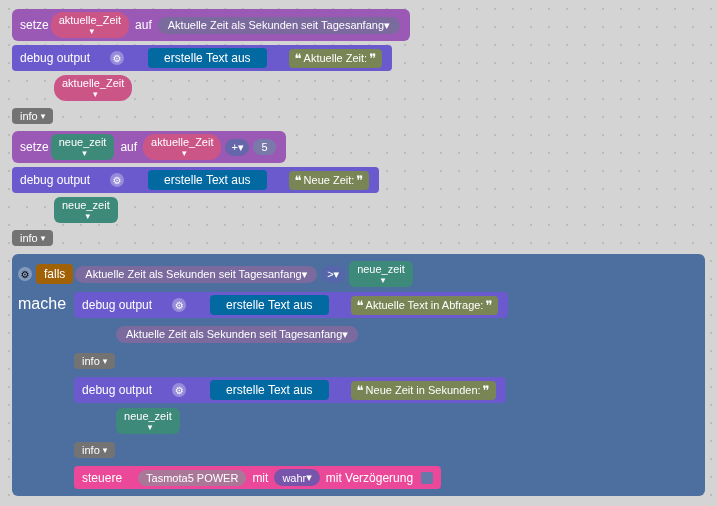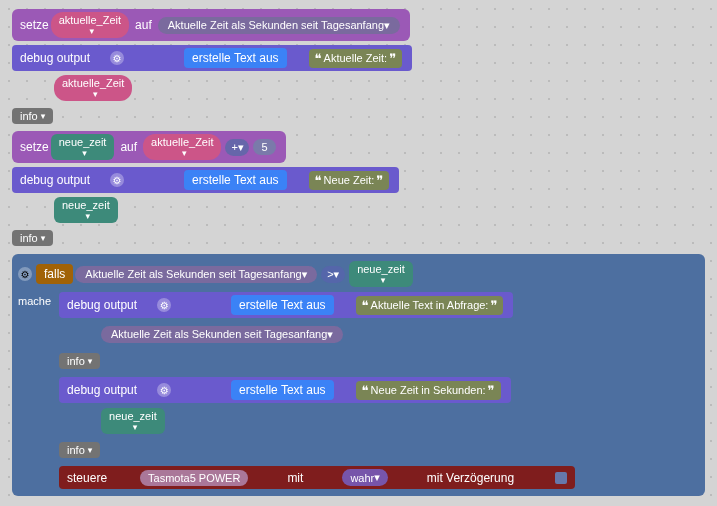--- a/index.html
+++ b/index.html
@@ -51,28 +51,27 @@
       border-radius: 4px;
       padding: 3px 8px;
       display: inline-flex;
       align-items: center;
       color: white;
       font-size: 12px;
       gap: 20px;
     }
 
     .text-block {
-      background-color: #3b82f6;
-      border-radius: 4px;
-      padding: 3px 8px;
-      display: inline-flex;
-      align-items: center;
-      color: white;
-      font-size: 12px;
-      margin-left: 36px;
+      background-color: #0369a1;
+      border-radius: 4px;
+      padding: 3px 16px;
+      display: inline-flex;
+      align-items: center;
+      color: white;
+      font-size: 12px;
     }
 
     .info-btn {
       display: inline-flex;
       align-items: center;
       background-color: #737373;
       border-radius: 4px;
       padding: 2px 8px;
       color: white;
       font-size: 11px;
@@ -86,28 +85,27 @@
       border-radius: 4px;
       padding: 3px 8px;
       display: inline-flex;
       align-items: center;
       color: white;
       font-size: 12px;
     }
 
     
     .steuere-block {
-      background-color: #7f1d1d;
+      background-color: #ec4899;
       border-radius: 4px;
       padding: 3px 8px;
       display: inline-flex;
       align-items: center;
       color: white;
       font-size: 12px;
-      gap: 33px;
     }
 
     .gear-icon {
       display: inline-flex;
       align-items: center;
       justify-content: center;
       width: 14px;
       height: 14px;
       background: rgba(255,255,255,0.3);
       border-radius: 50%;
@@ -318,21 +316,21 @@
         <span>&gt;</span>
         <span class="dropdown-arrow">▾</span>
       </span>
       <span class="var-badge badge-teal">
         <span>neue_zeit</span>
         <span class="dropdown-arrow">▾</span>
       </span>
     </div>
 
     <div style="display:flex; align-items:flex-start; margin-top:4px;">
-      <span style="color:white; font-size:11px; padding:4px 8px 0 0;">mache</span>
+      <span style="color:white; font-size:16px; padding:4px 8px 0 0;">mache</span>
       <div style="display:flex; flex-direction:column; gap:3px; flex:1;">
 
         <div class="row">
           <div class="debug-block">
             <span>debug output</span>
             <span class="gear-icon">⚙</span>
             <span class="text-block">
               <span>erstelle Text aus</span>
             </span>
             <span class="quote-text">
@@ -382,21 +380,21 @@
         <div class="row">
           <div class="info-btn">
             <span>info</span>
             <span class="arrow">▾</span>
           </div>
         </div>
 
         <div class="row">
           <div class="steuere-block">
             <span>steuere</span>
-            <span class="var-badge" style="background:#aa7799; margin-left:0;">
+            <span class="var-badge" style="background:#aa7799; margin-left:16px;">
               <span>Tasmota5 POWER</span>
             </span>
             <span style="color:white; margin:0 4px;">mit</span>
             <span class="bool-badge">
               <span>wahr</span>
               <span class="dropdown-arrow">▾</span>
             </span>
             <span style="color:white; margin:0 4px;">mit Verzögerung</span>
             <span class="small-check"></span>
           </div>

